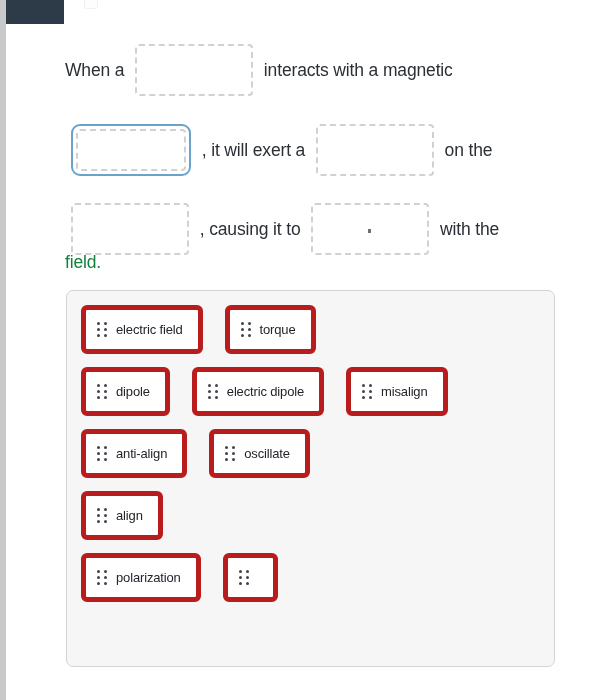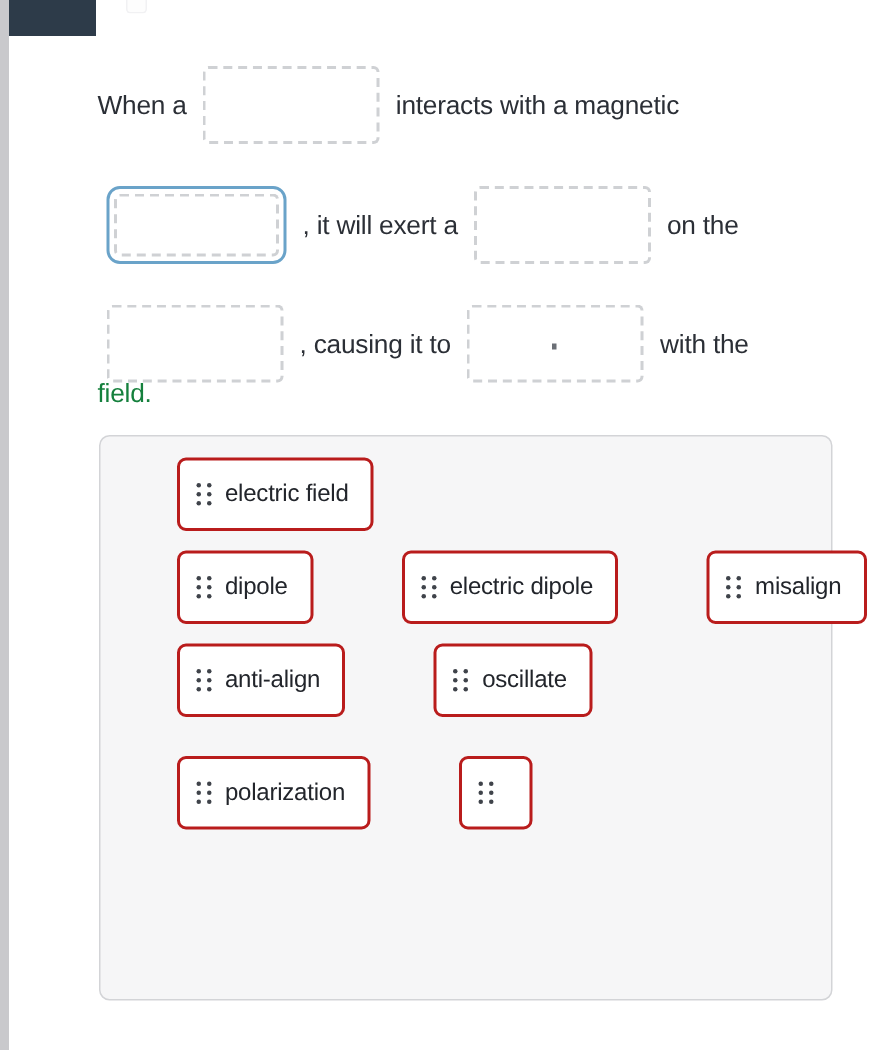--- a/index.html
+++ b/index.html
@@ -123,28 +123,27 @@
     padding-left: 2px;
   }
   .bank-row:last-child { margin-bottom: 0; }
 
   .chip {
     display: inline-flex;
     align-items: center;
     height: 49px;
     padding: 0 15px 0 11px;
     background: #ffffff;
-    border: 2px solid #b91c1c;
+    border: 5px solid #b91c1c;
     border-radius: 6px;
-    font-size: 16px;
+    font-size: 13px;
     color: #22252b;
     letter-spacing: -0.15px;
     white-space: nowrap;
     cursor: grab;
-    margin-left: 37px;
   }
   .grip {
     display: inline-grid;
     grid-template-columns: 3px 3px;
     grid-template-rows: 3px 3px 3px;
     gap: 3px 4px;
     margin-right: 9px;
   }
   .grip i {
     display: block;
@@ -185,20 +184,31 @@
         <span class="grip">
             <i></i>
             <i></i>
             <i></i>
             <i></i>
             <i></i>
             <i></i>
           </span>
         <span>electric field</span>
       </div>
+      <div class="chip">
+        <span class="grip">
+            <i></i>
+            <i></i>
+            <i></i>
+            <i></i>
+            <i></i>
+            <i></i>
+          </span>
+        <span>torque</span>
+      </div>
     </div>
 
     <div class="bank-row">
       <div class="chip">
         <span class="grip">
             <i></i>
             <i></i>
             <i></i>
             <i></i>
             <i></i>
@@ -249,20 +259,31 @@
             <i></i>
             <i></i>
             <i></i>
             <i></i>
           </span>
         <span>oscillate</span>
       </div>
     </div>
 
     <div class="bank-row">
+      <div class="chip">
+        <span class="grip">
+            <i></i>
+            <i></i>
+            <i></i>
+            <i></i>
+            <i></i>
+            <i></i>
+          </span>
+        <span>align</span>
+      </div>
     </div>
 
     <div class="bank-row">
       <div class="chip">
         <span class="grip">
             <i></i>
             <i></i>
             <i></i>
             <i></i>
             <i></i>

